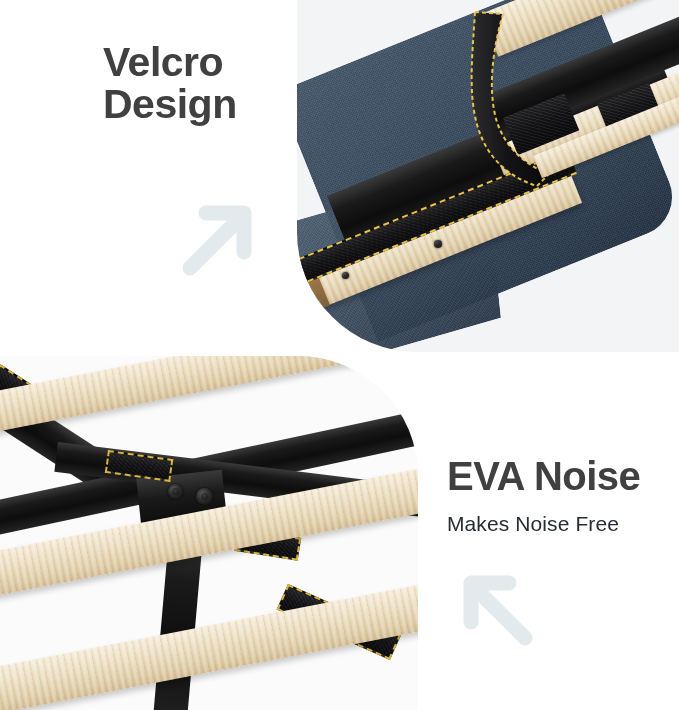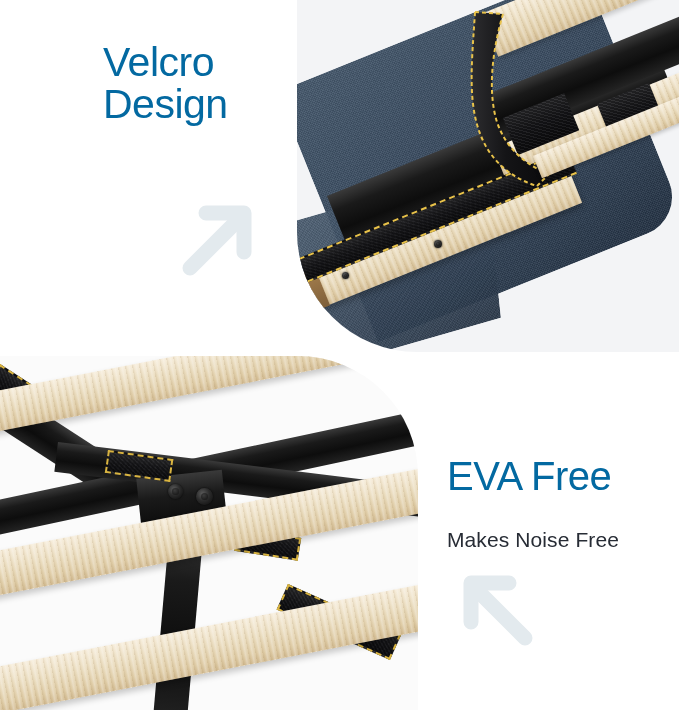--- a/index.html
+++ b/index.html
@@ -4,33 +4,33 @@
 <style>
   html,body{margin:0;padding:0;}
   body{
     width:679px;height:710px;overflow:hidden;background:#ffffff;
     font-family:"Liberation Sans","DejaVu Sans",sans-serif;
   }
   #canvas{position:relative;width:679px;height:710px;background:#ffffff;overflow:hidden;}
 
   
   .feature-title{
-    position:absolute;font-weight:normal;color:#0369a1;
+    position:absolute;font-weight:bold;color:#404040;
     letter-spacing:-0.5px;line-height:1.02;white-space:pre-line;
   }
   .feature-sub{
     position:absolute;color:#272c35;font-weight:400;letter-spacing:0.1px;
     white-space:nowrap;
   }
 
   #velcro-title{ left:103px; top:42px; font-size:41px; text-align:left; }
   #velcro-sub  { left:46px;  top:152px; font-size:22px; }
 
   #eva-title{ left:447px; top:456px; font-size:40px; }
-  #eva-sub  { left:447px; top:512px; font-size:21px;margin-top:16px; }
+  #eva-sub  { left:447px; top:512px; font-size:21px; }
 
   
   .arrow{position:absolute;}
   .arrow svg{display:block;}
 
   #arrow-up-right{ left:178px; top:198px; width:82px; height:82px; }
   #arrow-up-left { left:455px; top:568px; width:82px; height:82px; }
 
   
   .photo-panel{position:absolute;overflow:hidden;}
@@ -162,21 +162,21 @@
 
   <div id="arrow-up-right" class="arrow">
     <svg viewBox="0 0 82 82" width="82" height="82">
       <g fill="none" stroke="#e3eaee" stroke-width="15" stroke-linecap="round" stroke-linejoin="round">
         <path d="M 12 70 L 64 18"></path>
         <path d="M 28 15 L 66 15 L 66 54"></path>
       </g>
     </svg>
   </div>
 
-  <div id="eva-title" class="feature-title">EVA Free</div>
+  <div id="eva-title" class="feature-title">EVA Noise</div>
   <div id="eva-sub" class="feature-sub">Makes Noise Free</div>
 
   <div id="arrow-up-left" class="arrow">
     <svg viewBox="0 0 82 82" width="82" height="82">
       <g fill="none" stroke="#e3eaee" stroke-width="15" stroke-linecap="round" stroke-linejoin="round">
         <path d="M 70 70 L 18 18"></path>
         <path d="M 54 15 L 16 15 L 16 54"></path>
       </g>
     </svg>
   </div>

